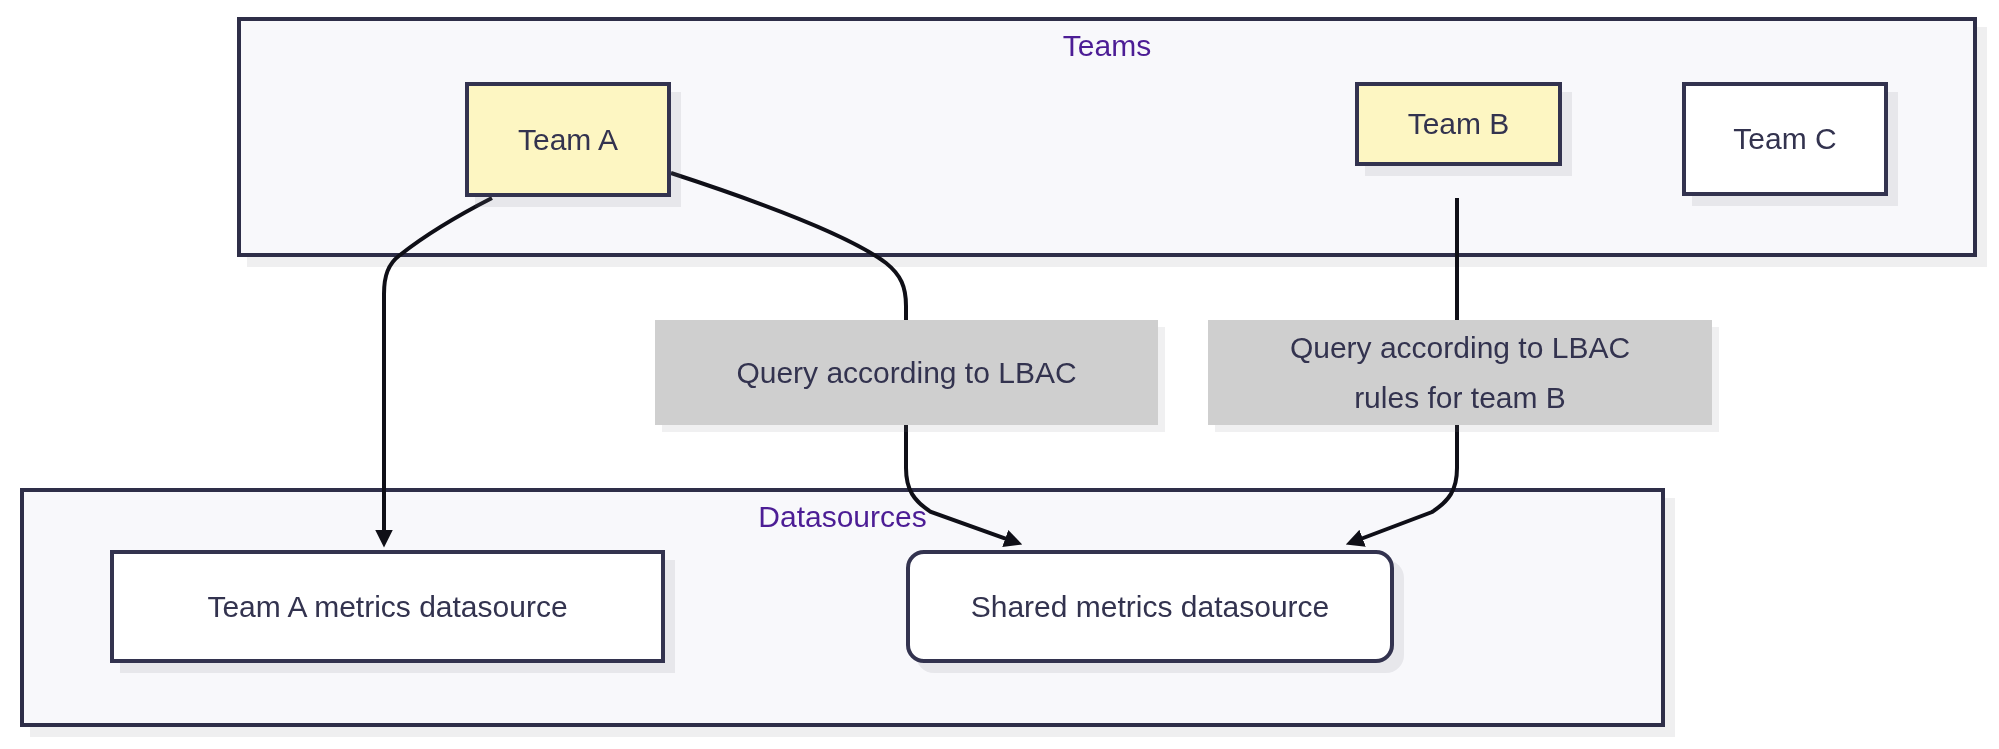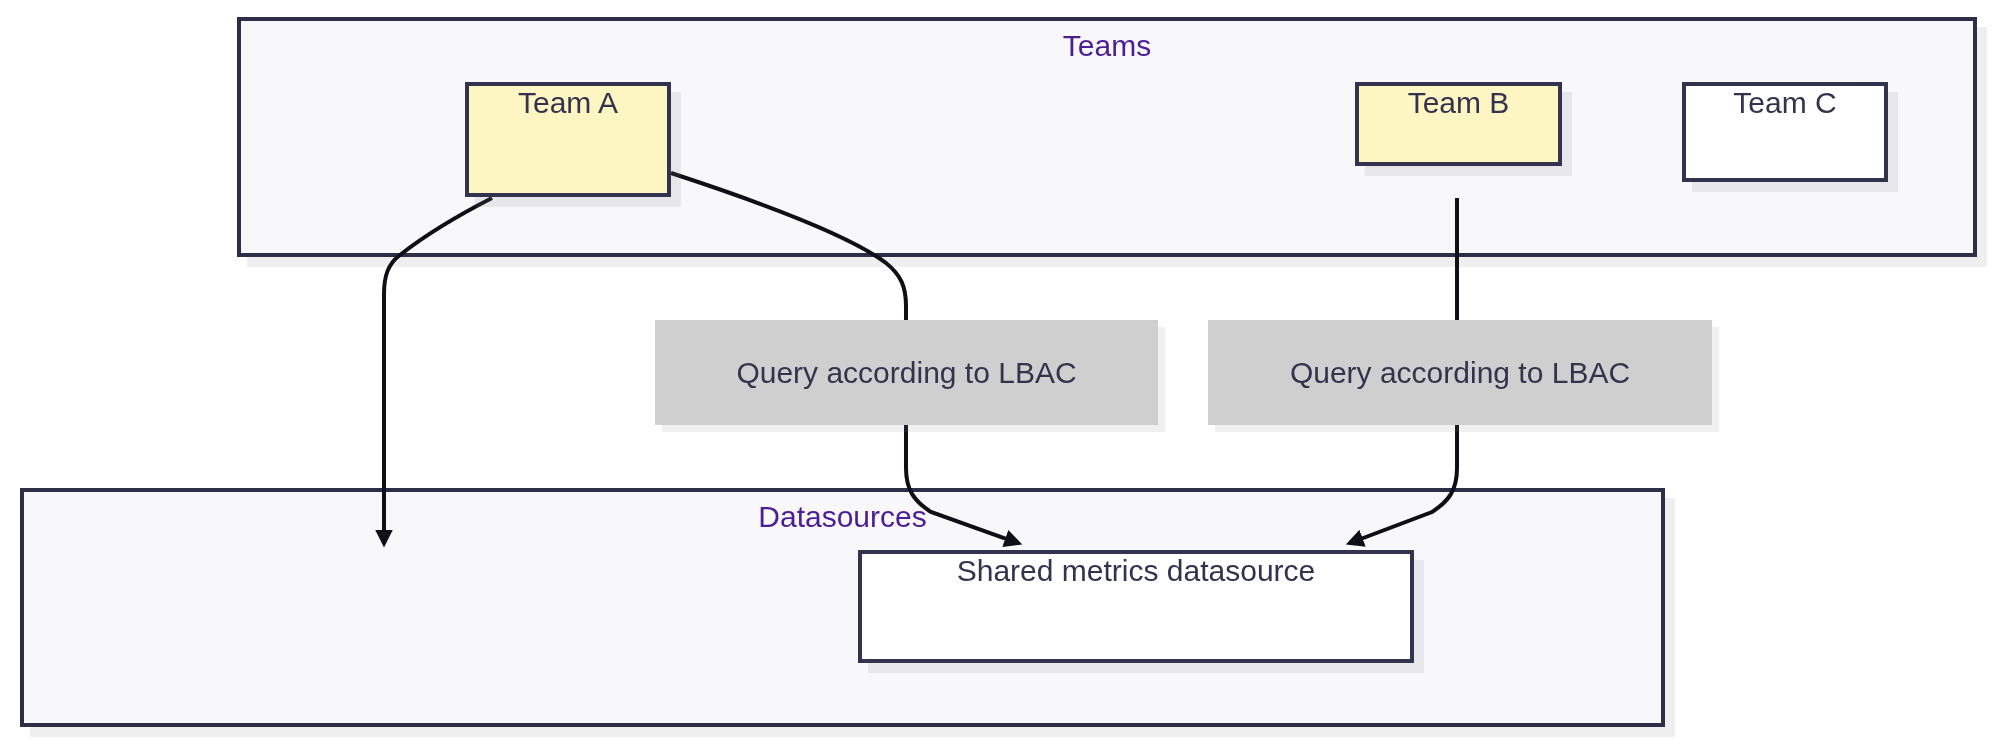--- a/index.html
+++ b/index.html
@@ -29,21 +29,21 @@
     font-weight: 500;
     color: #4c1d95;
   }
   .node {
     position: absolute;
     border: 4px solid #33334f;
     background: #ffffff;
     box-shadow: 10px 10px 0 rgba(130,130,140,0.14);
     box-sizing: border-box;
     display: flex;
-    align-items: flex-start;
+    align-items: center;
     justify-content: center;
     font-size: 30px;
     color: #33334f;
   }
   .node.yellow { background: #fdf6c2; }
   .edges-svg {
     position: absolute;
     inset: 0;
     width: 1999px;
     height: 749px;
@@ -87,32 +87,36 @@
     <path d="M 1457 198 L 1457 468 C 1457 490, 1449 501, 1432 512 L 1350 543" fill="none" stroke="#0f0f17" stroke-width="4" marker-end="url(#arrow)"></path>
   </svg>
 
 
   <div class="edge-label" style="left:655px; top:320px; width:503px; height:105px;">
     <span>Query according to LBAC</span>
   </div>
 
   <div class="edge-label" style="left:1208px; top:320px; width:504px; height:105px;">
     <span>Query according to LBAC</span>
+    <span>rules for team B</span>
   </div>
 
   <div class="node yellow" style="left:465px; top:82px; width:206px; height:115px;">
     <span>Team A</span>
   </div>
 
   <div class="node yellow" style="left:1355px; top:82px; width:207px; height:84px;">
     <span>Team B</span>
   </div>
 
-  <div class="node" style="left:1682px; top:82px; width:206px; height:100px;">
+  <div class="node" style="left:1682px; top:82px; width:206px; height:114px;">
     <span>Team C</span>
   </div>
 
+  <div class="node" style="left:110px; top:550px; width:555px; height:113px;">
+    <span>Team A metrics datasource</span>
+  </div>
 
-  <div class="node" style="left:858px; top:550px; width:556px; height:113px;">
+  <div class="node" style="left:906px; top:550px; width:488px; height:113px;border-radius:18px;">
     <span>Shared metrics datasource</span>
   </div>
 
 </div>
 
 </body></html>

